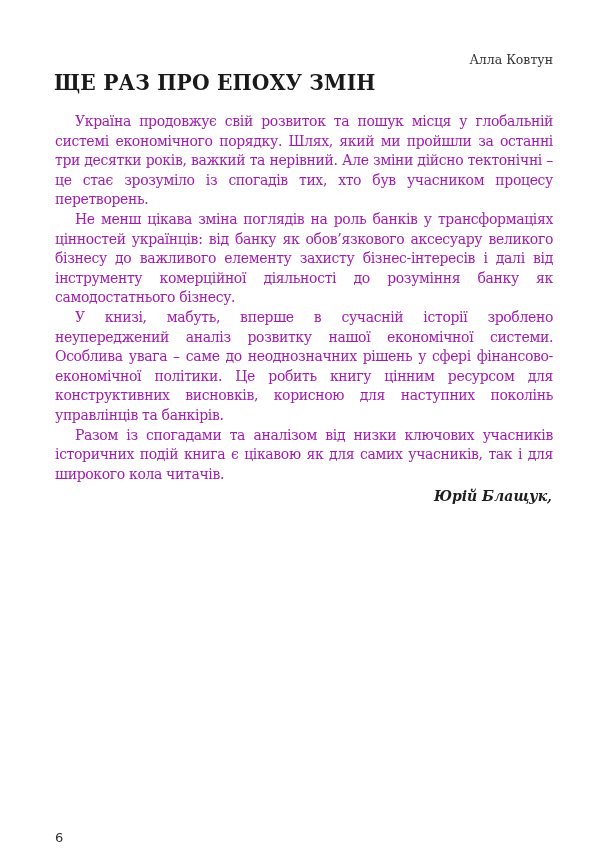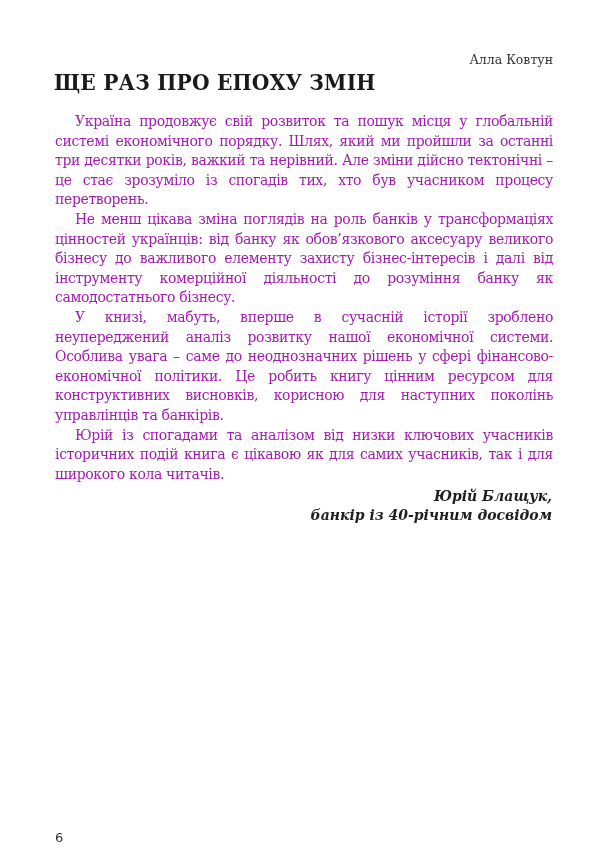--- a/index.html
+++ b/index.html
@@ -15,41 +15,40 @@
     transform: scaleX(0.88); transform-origin: left;
     margin: 0;
   }
   .body-text {
     position: absolute; top: 112px; left: 55px; width: 498px;
     font-family: "DejaVu Serif", serif; font-size: 14px; line-height: 19.6px;
     text-align: justify; hyphens: manual; color: #a21caf;
   }
   .body-text p { margin: 0; text-indent: 20px; letter-spacing: -0.35px; word-spacing: 0px; }
   .signature {
-    position: absolute; top: 487px; right: 48px; text-align: right;
+    position: absolute; top: 487px; right: 48px; 
     font-family: "DejaVu Serif", serif; font-style: italic; font-weight: bold;
     font-size: 14px; line-height: 19px; color: #1e1e1e;
   }
   .page-number {
     position: absolute; top: 830px; left: 55px;
     font-family: "DejaVu Sans", sans-serif; font-size: 13px; color: #333;
   }
 </style>
 </head>
 <body>
 
 <div class="author-header">Алла Ковтун</div>
 
 <h1 class="title">ЩЕ РАЗ ПРО ЕПОХУ ЗМІН</h1>
 
 <div class="body-text">
   <p>Україна продовжує свій розвиток та пошук місця у глобальній системі економічного порядку. Шлях, який ми пройшли за останні три десятки років, важкий та нерівний. Але зміни дійсно тектонічні – це стає зрозуміло із спогадів тих, хто був учасником процесу перетворень.</p>
   <p>Не менш цікава зміна поглядів на роль банків у трансформаціях цінностей українців: від банку як обов’язкового аксесуару великого бізнесу до важливого елементу захисту бізнес-інтересів і далі від інструменту комерційної діяльності до розуміння банку як самодостатнього бізнесу.</p>
   <p>У книзі, мабуть, вперше в сучасній історії зроблено неупереджений аналіз розвитку нашої економічної системи. Особлива увага – саме до неоднозначних рішень у сфері фінансово-економічної політики. Це робить книгу цінним ресурсом для конструктивних висновків, корисною для наступних поколінь управлінців та банкірів.</p>
-  <p>Юрій із спогадами та аналізом від низки ключових учасників історичних подій книга є цікавою як для самих учасників, так і для широкого кола читачів.</p>
+  <p>Разом із спогадами та аналізом від низки ключових учасників історичних подій книга є цікавою як для самих учасників, так і для широкого кола читачів.</p>
 </div>
 
 <div class="signature">
   <div>Юрій Блащук,</div>
-  <div>банкір із 40-річним досвідом</div>
 </div>
 
 <div class="page-number">6</div>
 
 </body></html>

